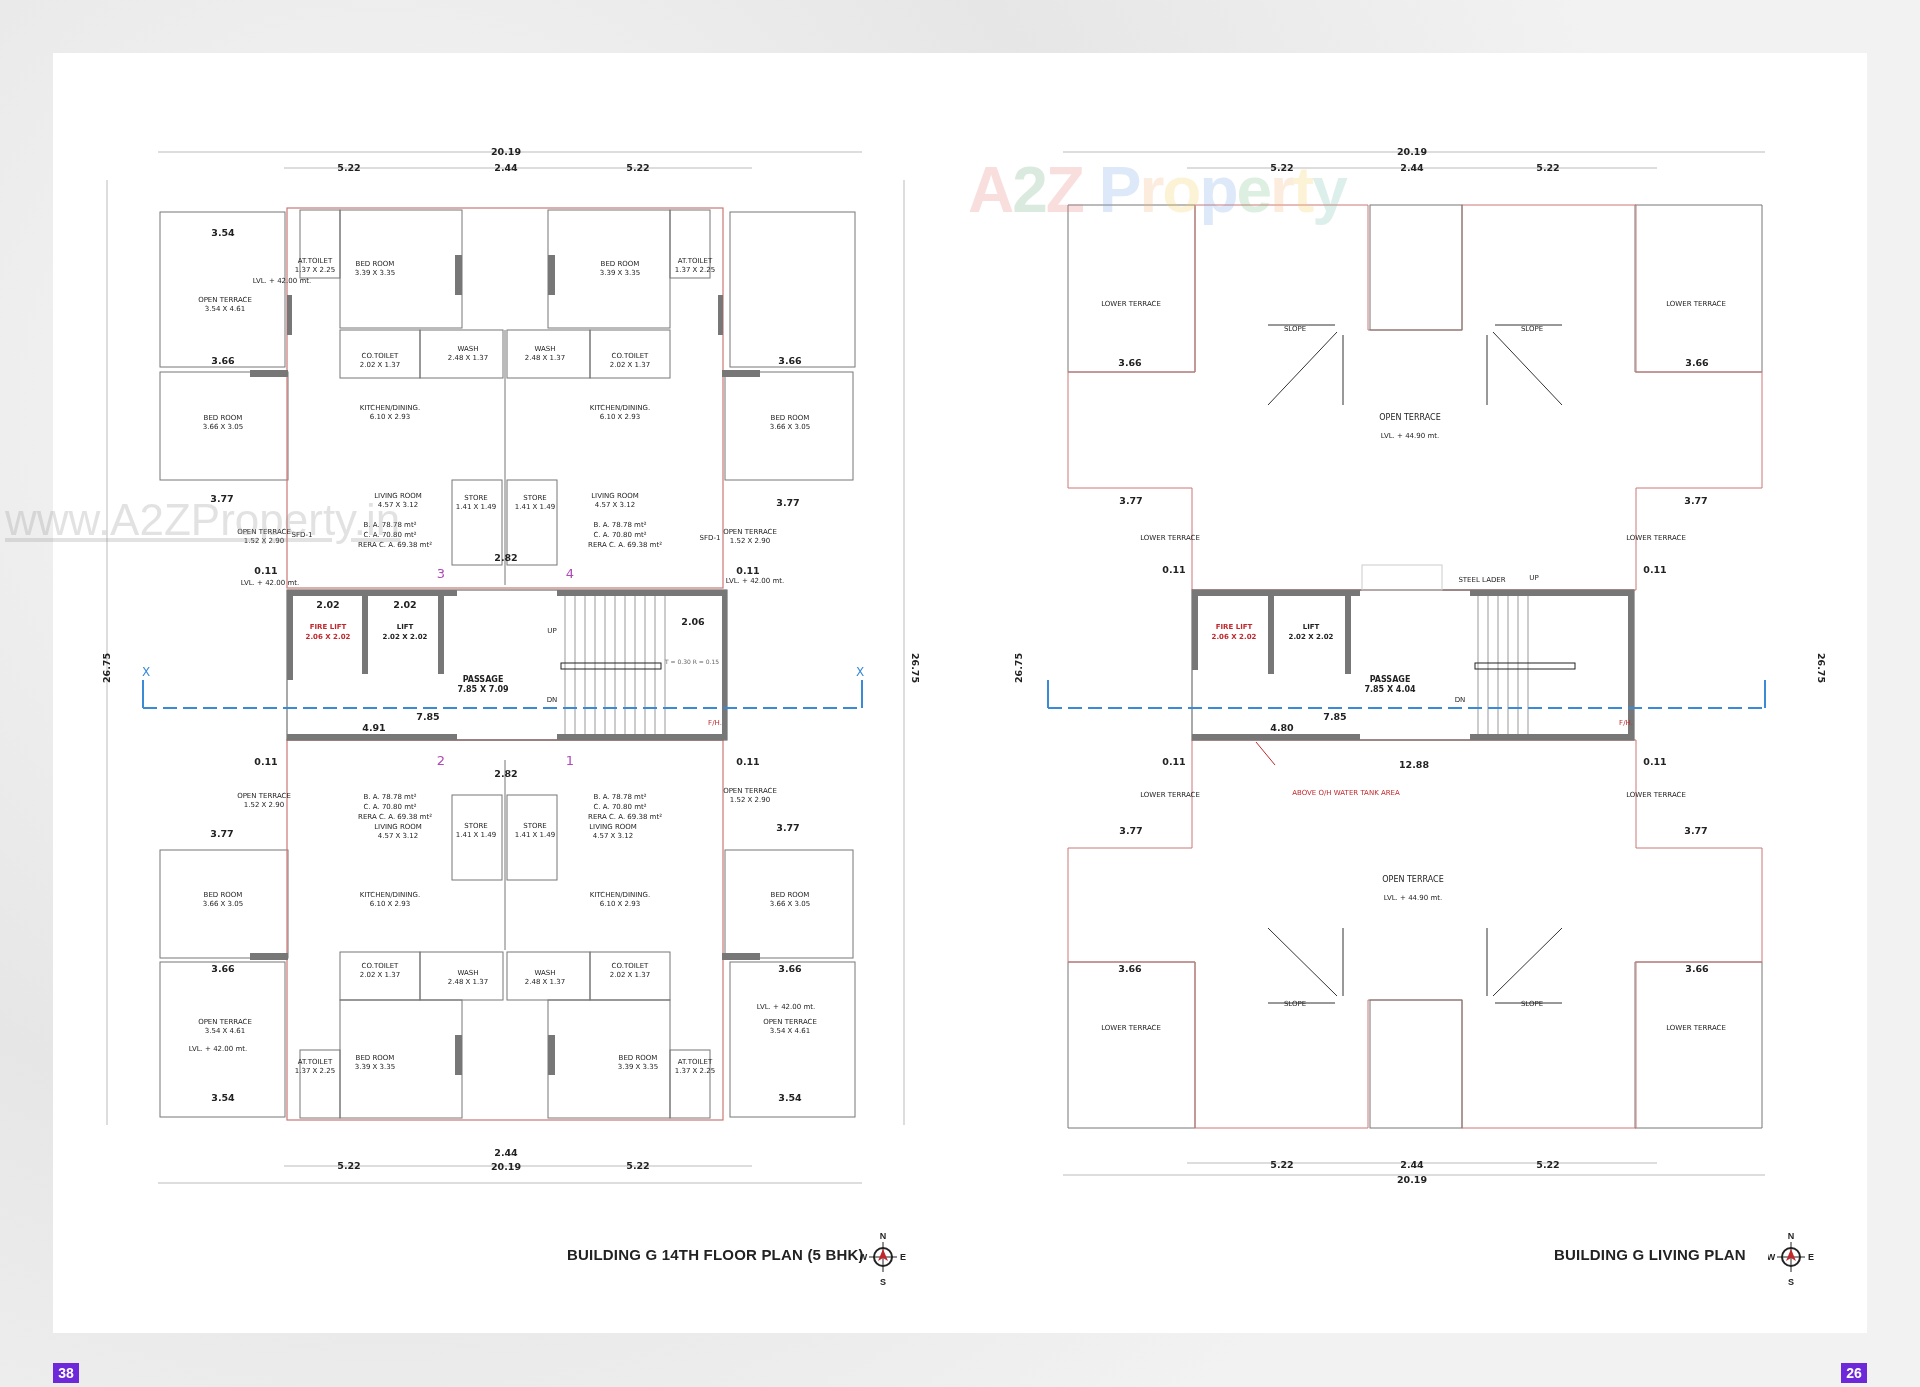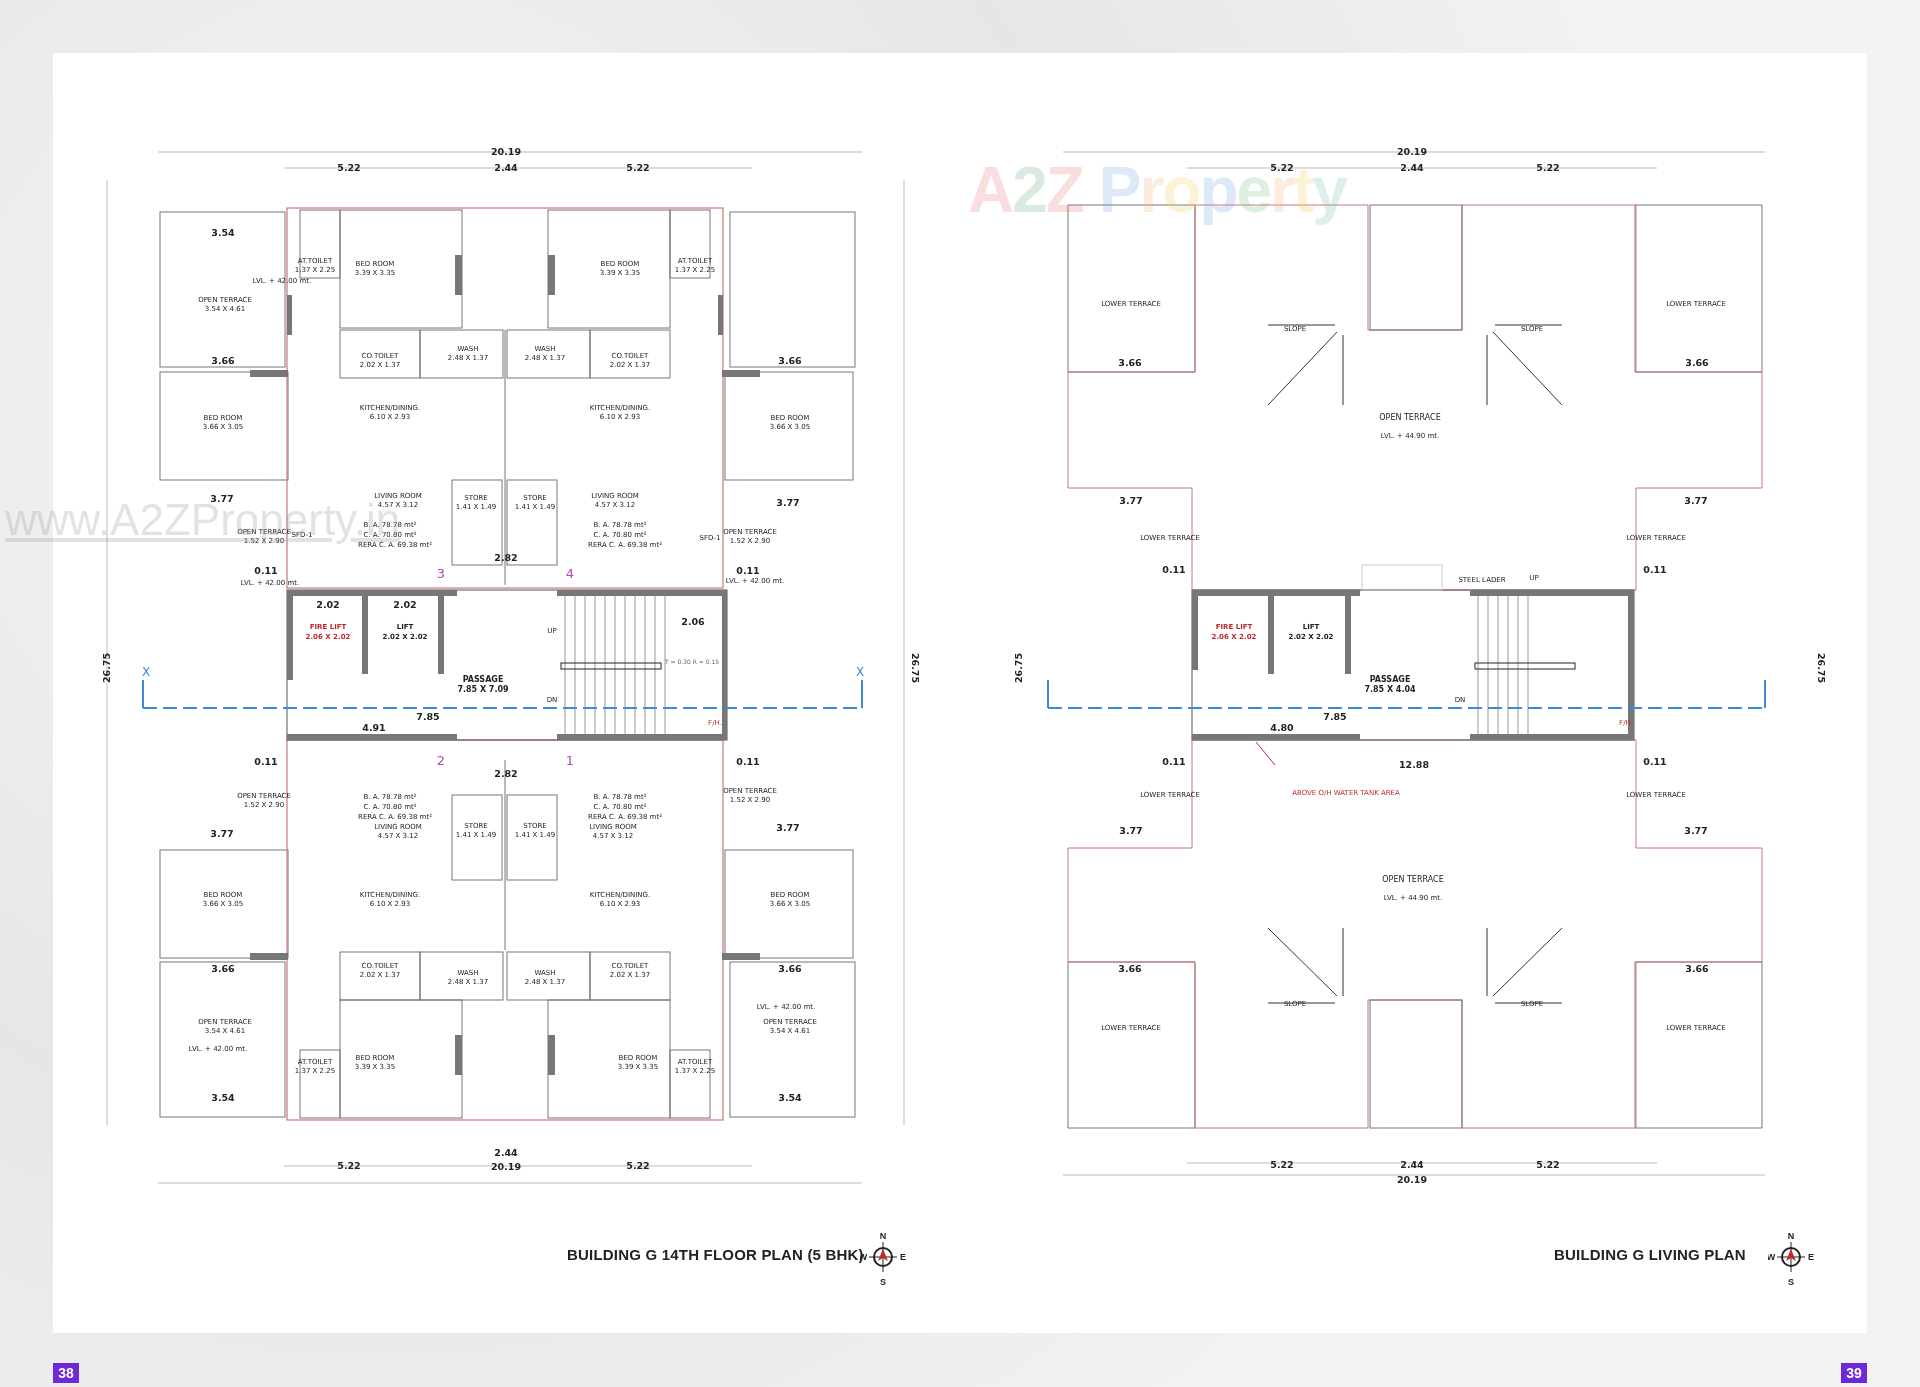--- a/index.html
+++ b/index.html
@@ -18,21 +18,21 @@
   .title{position:absolute;font:bold 15px "Liberation Sans",sans-serif;color:#222;letter-spacing:0.2px;}
   .compass{position:absolute;width:46px;height:60px;}
   .wm{position:absolute;font:bold 64px "Liberation Sans",sans-serif;opacity:0.25;letter-spacing:-2px;}
   .wm2{position:absolute;font:44px "Liberation Sans",sans-serif;color:#999;opacity:0.28;text-decoration:underline;}
 </style>
 </head>
 <body>
 
 <div class="page"></div>
 <div class="pnum" style="left:53px">38</div>
-<div class="pnum" style="left:1841px">39</div>
+<div class="pnum" style="left:1841px">26</div>
 
 <svg width="1920" height="1387" viewBox="0 0 1920 1387">
   <defs>
     <g id="compassG"></g>
   </defs>
 
   <g stroke="#777" fill="none" stroke-width="1">
 
     <line x1="158" y1="152" x2="862" y2="152" stroke="#bbb"></line>
     <line x1="284" y1="168" x2="752" y2="168" stroke="#bbb"></line>

